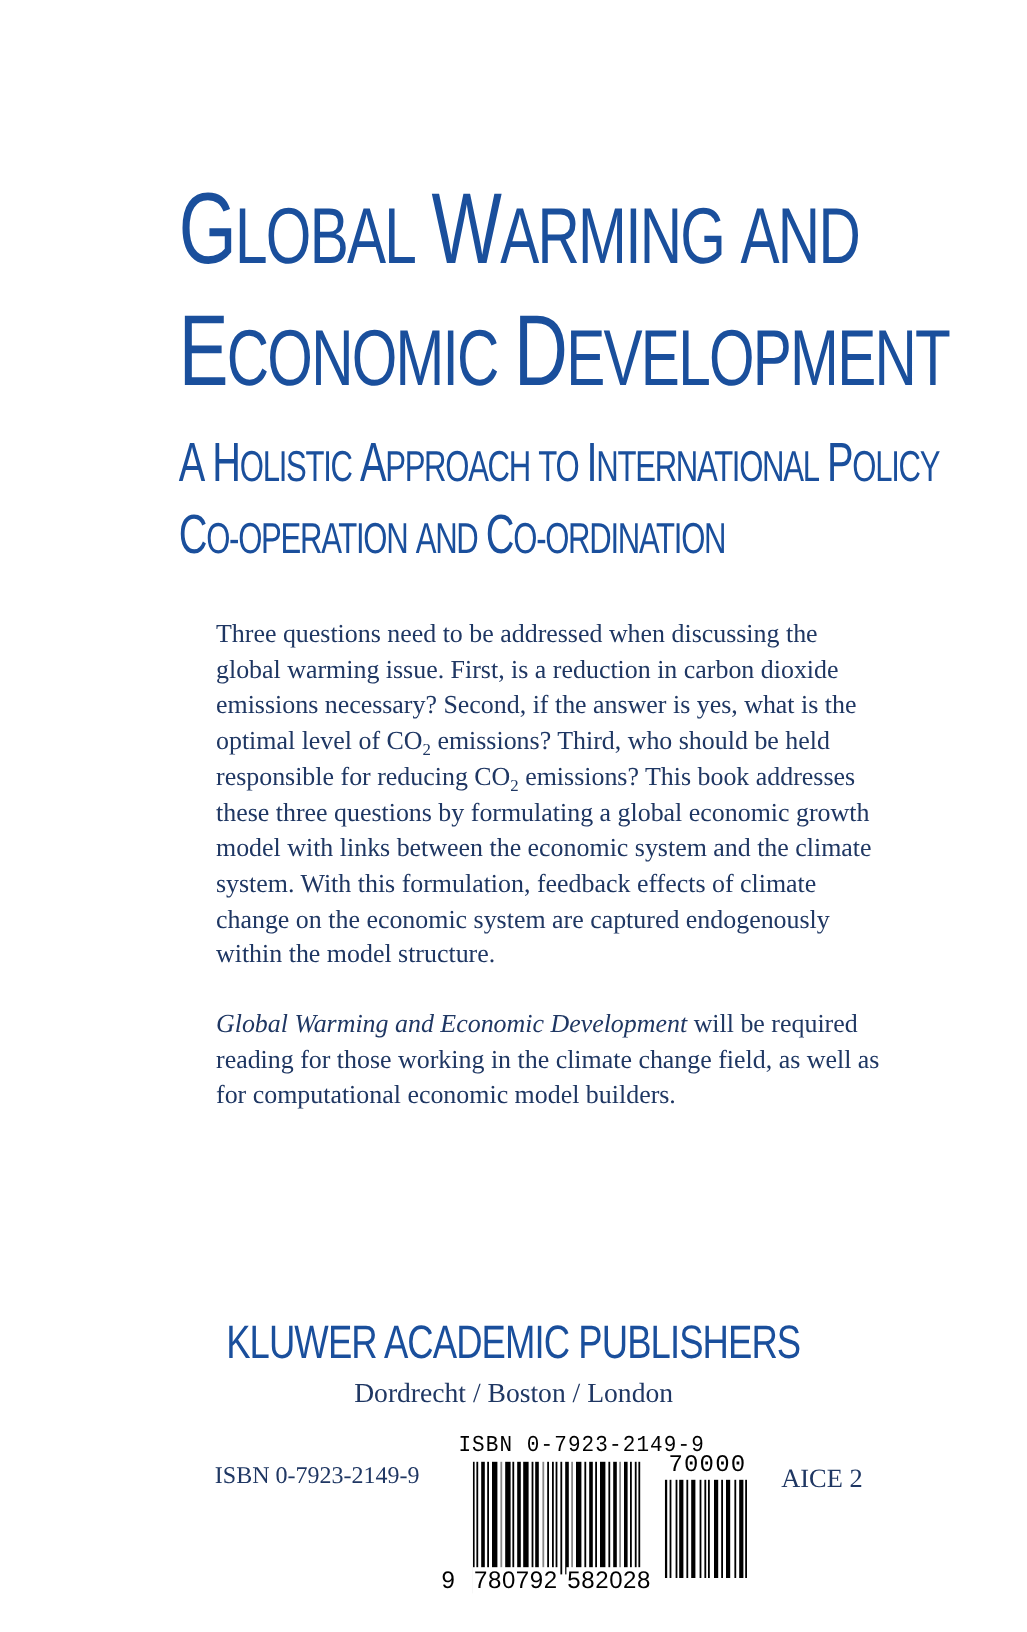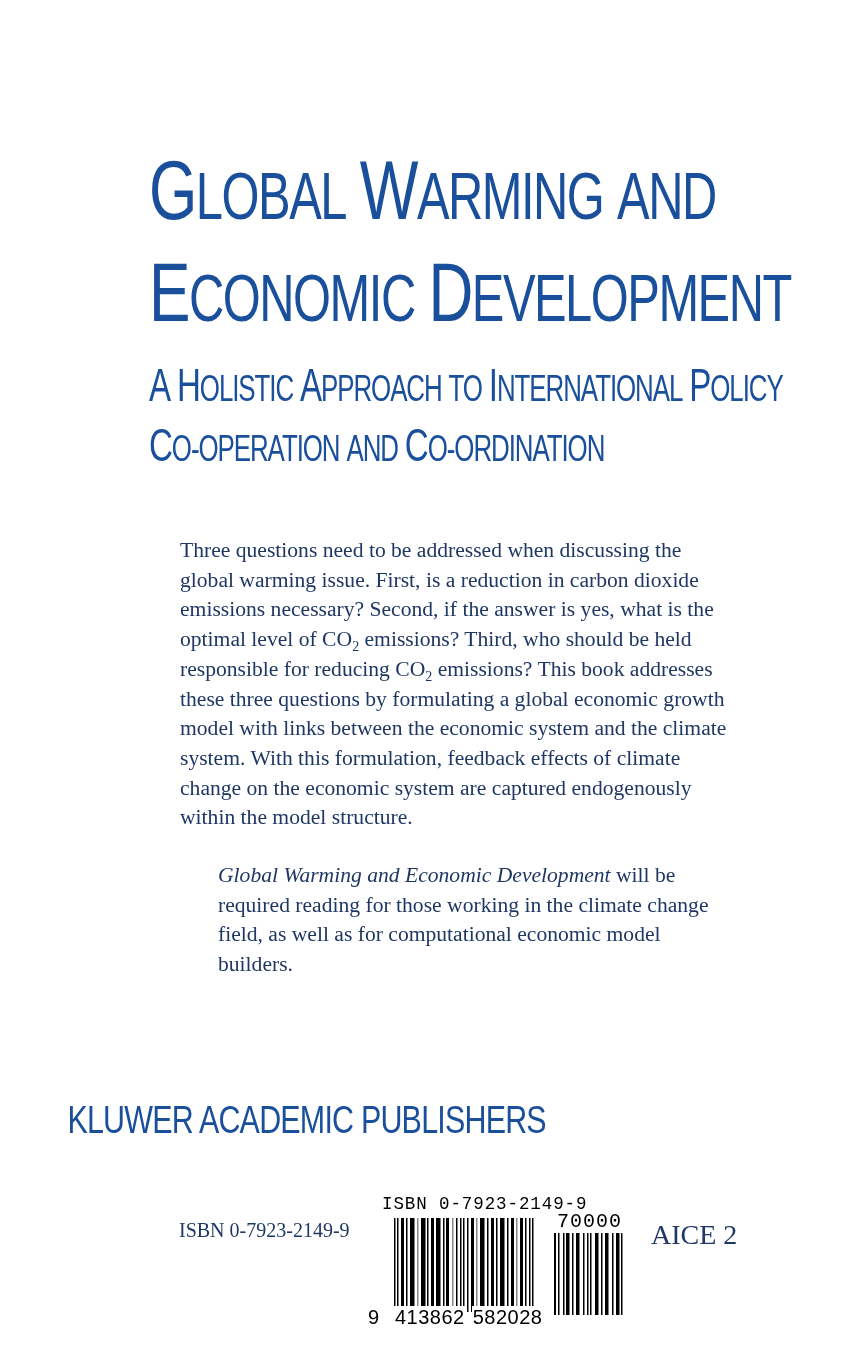--- a/index.html
+++ b/index.html
@@ -48,48 +48,48 @@
     .title-line.sub .sc  { font-size: 36px; }
 
     #title-line-1 { margin-top: 18px; }
     #title-line-2 { margin-top: 26px; }
     #subtitle-line-1 { margin-top: 36px; }
     #subtitle-line-2 { margin-top: 16px; }
 
     .blurb {
       position: absolute;
       left: 180px;
-      top: 536px;
+      top: 514px;
       width: 560px;
       color: #1f3763;
       font-family: "Liberation Serif", serif;
       font-size: 21.6px;
       line-height: 29.7px;
     }
     .blurb p {
       margin: 0;
     }
     .blurb p + p {
       margin-top: 28px;
-      margin-left: 38px;
     }
     .blurb em {
       font-style: italic;
     }
     .blurb sub {
       font-size: 14px;
       vertical-align: -5px;
       line-height: 0;
     }
 
     .publisher {
       position: absolute;
       left: 0;
       width: 856px;
       top: 1098px;
+      text-align: center;
       color: #1a4f9c;
     }
     .publisher-name {
       font-family: "Liberation Sans", sans-serif;
       font-size: 39px;
       letter-spacing: -1px;
       display: inline-block;
       transform: scaleX(0.78);
       transform-origin: center top;
       white-space: nowrap;
@@ -108,21 +108,21 @@
       font-family: "Liberation Serif", serif;
       font-size: 20px;
       color: #1f3763;
       white-space: nowrap;
     }
     .aice {
       position: absolute;
       left: 651px;
       top: 1219px;
       font-family: "Liberation Serif", serif;
-      font-size: 28px;
+      font-size: 22px;
       color: #1f3763;
       white-space: nowrap;
     }
 
     .barcode-block {
       position: absolute;
       left: 362px;
       top: 1193px;
       width: 270px;
       height: 140px;
@@ -213,20 +213,21 @@
   </div>
 </div>
 
 <div class="blurb">
   <p><span>Three questions need to be addressed when discussing the global warming issue. First, is a reduction in carbon dioxide emissions necessary? Second, if the answer is yes, what is the optimal level of CO</span><sub>2</sub><span> emissions? Third, who should be held responsible for reducing CO</span><sub>2</sub><span> emissions? This book addresses these three questions by formulating a global economic growth model with links between the economic system and the climate system. With this formulation, feedback effects of climate change on the economic system are captured endogenously within the model structure.</span></p>
   <p><em>Global Warming and Economic Development</em><span> will be required reading for those working in the climate change field, as well as for computational economic model builders.</span></p>
 </div>
 
 <div class="publisher">
   <div><span class="publisher-name">KLUWER ACADEMIC PUBLISHERS</span></div>
+  <div class="publisher-cities">Dordrecht / Boston / London</div>
 </div>
 
 <div class="isbn-left">ISBN 0-7923-2149-9</div>
 <div class="aice">AICE 2</div>
 
 <div class="barcode-block">
   <div class="barcode-isbn-text">ISBN 0-7923-2149-9</div>
   <div class="barcode-addon-text">70000</div>
 
   <svg class="barcode-main" viewBox="0 0 142 110" preserveAspectRatio="none">
@@ -279,15 +280,15 @@
       <rect x="41" y="0" width="3.5" height="82"></rect>
       <rect x="47" y="0" width="1.5" height="82"></rect>
       <rect x="51" y="0" width="3.5" height="82"></rect>
       <rect x="58" y="0" width="1.5" height="82"></rect>
       <rect x="62" y="0" width="3.5" height="82"></rect>
       <rect x="67" y="0" width="1.5" height="82"></rect>
     </g>
   </svg>
 
   <div class="barcode-digits">
-    <span class="lead">9</span><span class="grp">413862</span><span class="grp">582028</span>
+    <span class="lead">9</span><span class="grp">780792</span><span class="grp">582028</span>
   </div>
 </div>
 
 </body></html>

